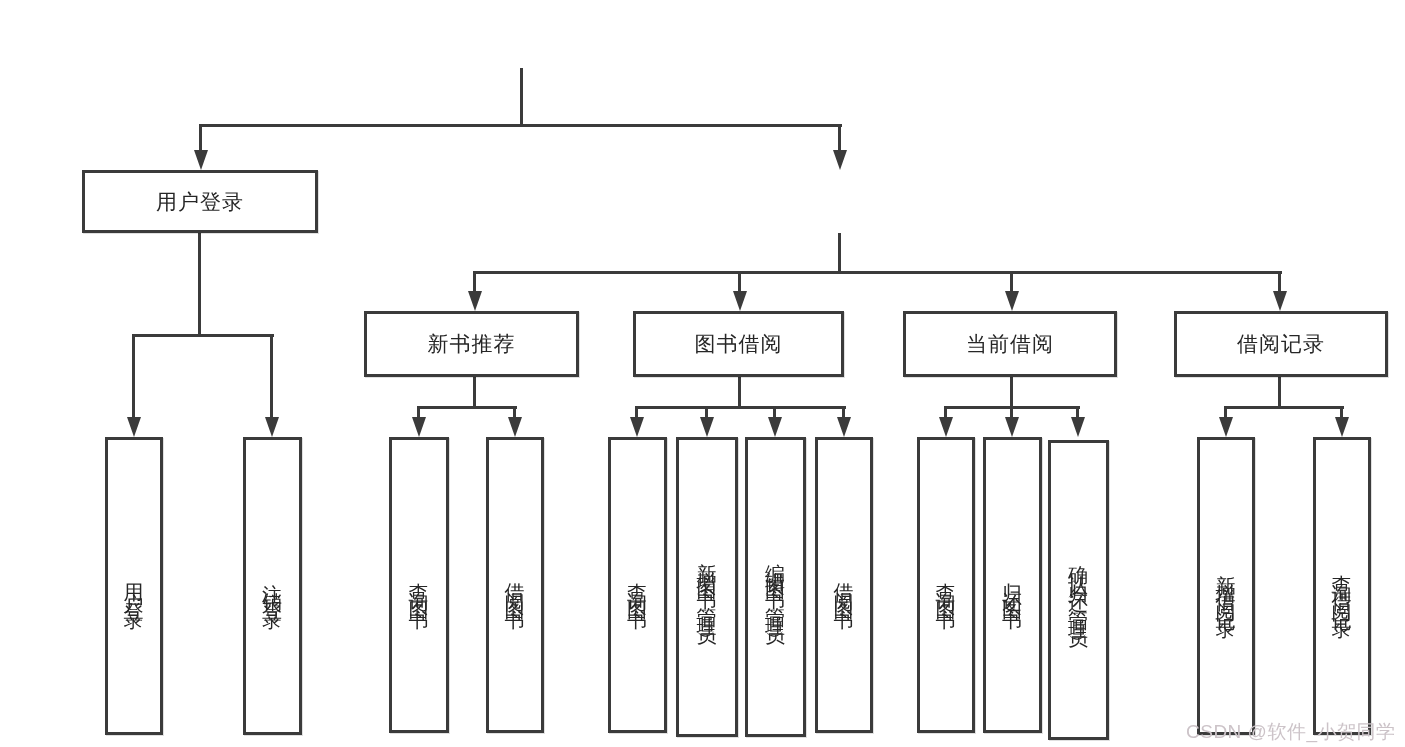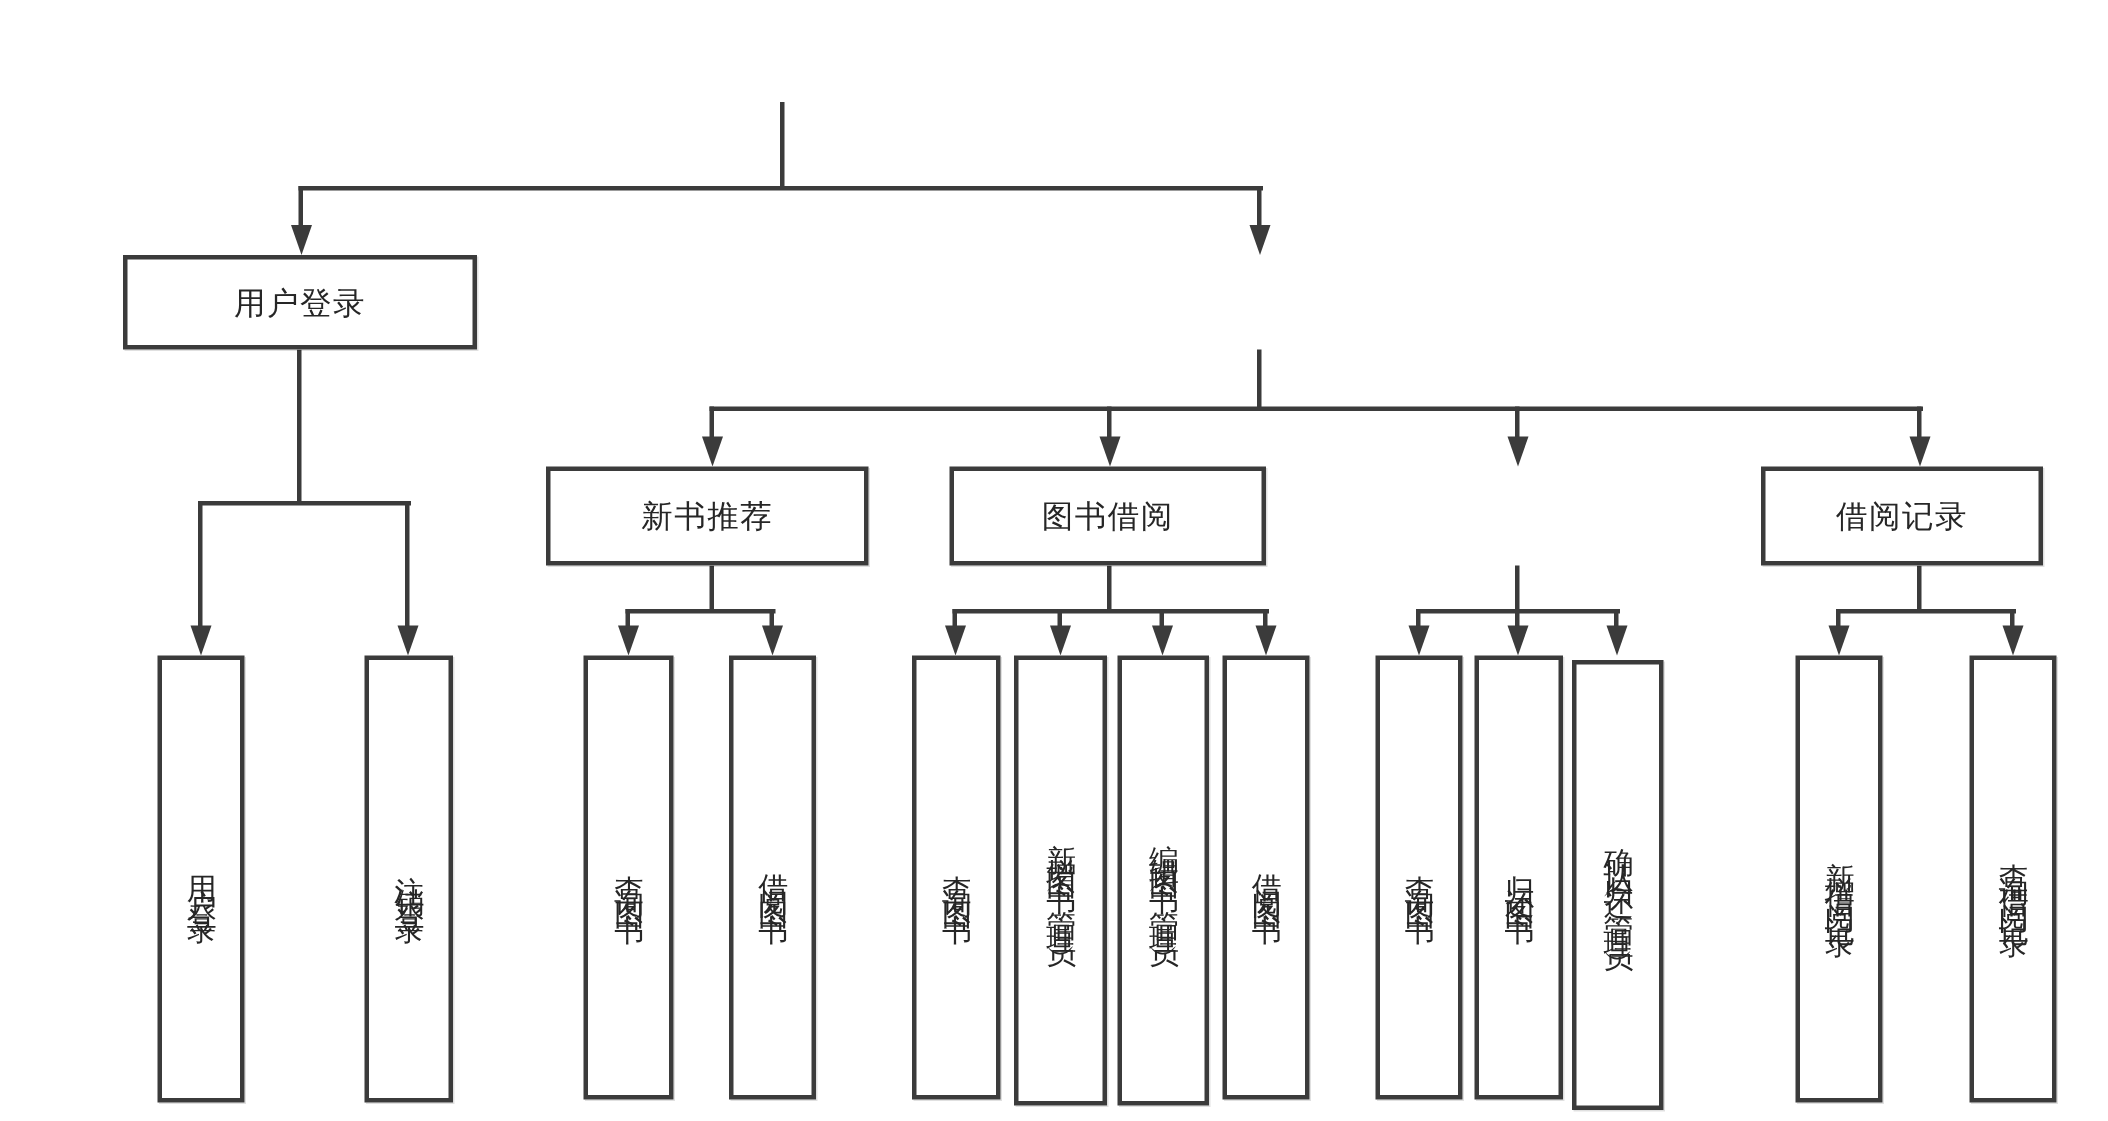--- a/index.html
+++ b/index.html
@@ -82,21 +82,22 @@
   <div class="arr" style="left:468px; top:291px;"></div>
   <div class="vl" style="left:738px; top:271px; height:22px;"></div>
   <div class="arr" style="left:733px; top:291px;"></div>
   <div class="vl" style="left:1010px; top:271px; height:22px;"></div>
   <div class="arr" style="left:1005px; top:291px;"></div>
   <div class="vl" style="left:1278px; top:271px; height:22px;"></div>
   <div class="arr" style="left:1273px; top:291px;"></div>
 
   <div class="box" style="left:633px; top:311px; width:211px; height:66px;">图书借阅</div>
   <div class="box" style="left:364px; top:311px; width:215px; height:66px;">新书推荐</div>
-  <div class="box" style="left:1174px; top:311px; width:188px; height:66px;">借阅记录</div>
+  <div class="box" style="left:903px; top:311px; width:214px; height:66px;">当前借阅</div>
+  <div class="box" style="left:1174px; top:311px; width:214px; height:66px;">借阅记录</div>
 
   <div class="vl" style="left:473px; top:377px; height:31px;"></div>
   <div class="hl" style="left:417px; top:406px; width:100px;"></div>
   <div class="vl" style="left:417px; top:406px; height:13px;"></div>
   <div class="arr" style="left:412px; top:417px;"></div>
   <div class="vl" style="left:513px; top:406px; height:13px;"></div>
   <div class="arr" style="left:508px; top:417px;"></div>
 
   <div class="vl" style="left:738px; top:377px; height:31px;"></div>
   <div class="hl" style="left:635px; top:406px; width:211px;"></div>
@@ -136,14 +137,15 @@
   <div class="box vbox" style="left:745px; top:437px; width:61px; height:300px;">编辑图书（管理员）</div>
   <div class="box vbox" style="left:815px; top:437px; width:58px; height:296px;">借阅图书</div>
 
   <div class="box vbox" style="left:917px; top:437px; width:58px; height:296px;">查询图书</div>
   <div class="box vbox" style="left:983px; top:437px; width:59px; height:296px;">归还图书</div>
   <div class="box vbox" style="left:1048px; top:440px; width:61px; height:300px;">确认归还（管理员）</div>
 
   <div class="box vbox" style="left:1197px; top:437px; width:58px; height:298px;">新增借阅记录</div>
   <div class="box vbox" style="left:1313px; top:437px; width:58px; height:298px;">查询借阅记录</div>
 
+  <div class="wm">CSDN @软件_小贺同学</div>
 
 </div>
 
 </body></html>

